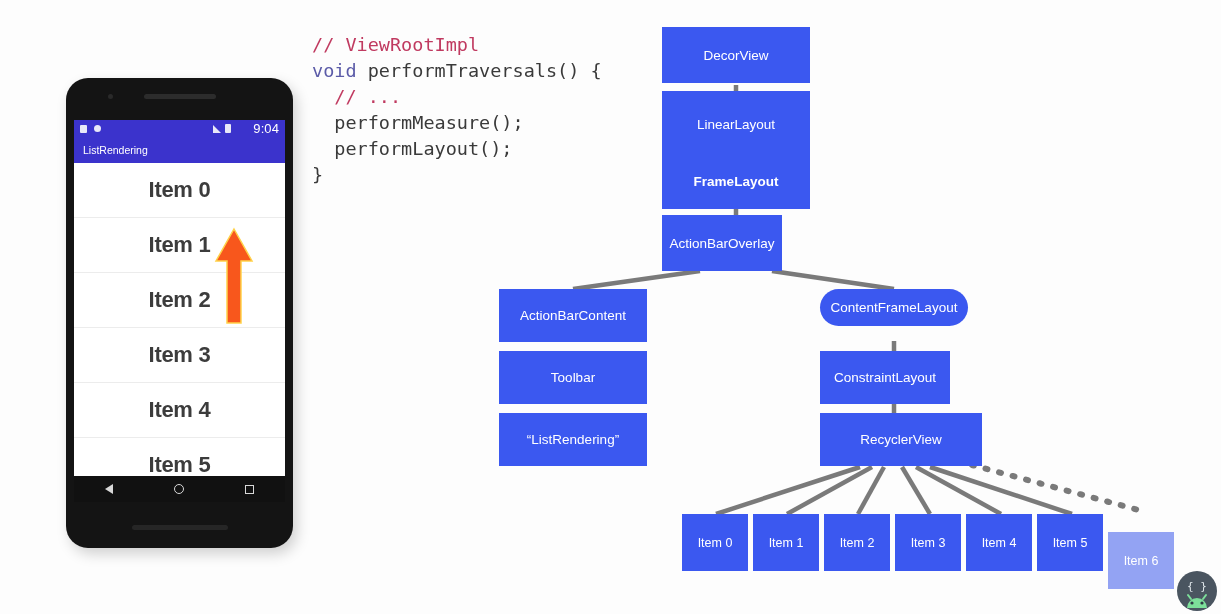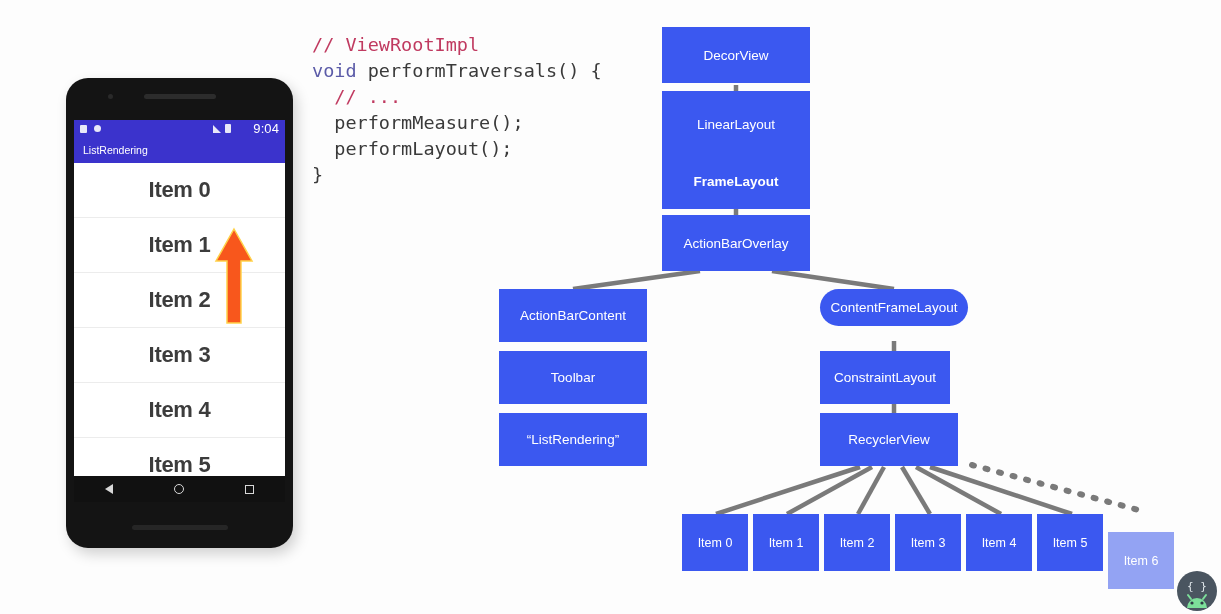--- a/index.html
+++ b/index.html
@@ -216,29 +216,29 @@
         <line x1="902" y1="467" x2="930" y2="514"></line>
         <line x1="916" y1="467" x2="1001" y2="514"></line>
         <line x1="930" y1="467" x2="1072" y2="514"></line>
       </g>
       <line x1="972" y1="465" x2="1146" y2="512" stroke="#7a7a7a" stroke-width="6" stroke-linecap="round" stroke-dasharray="2 12" fill="none"></line>
     </svg>
 
     <div class="node" style="left:662px; top:27px; width:148px; height:56px;">DecorView</div>
     <div class="node" style="left:662px; top:91px; width:148px; height:66px;">LinearLayout</div>
     <div class="node" style="left:662px; top:153px; width:148px; height:56px;font-weight:bold;">FrameLayout</div>
-    <div class="node" style="left:662px; top:215px; width:148px; height:56px;">ActionBarOverlay</div>
+    <div class="node" style="left:662px; top:215px; width:120px; height:56px;">ActionBarOverlay</div>
 
     <div class="node" style="left:499px; top:289px; width:148px; height:53px;">ActionBarContent</div>
     <div class="node" style="left:499px; top:351px; width:148px; height:53px;">Toolbar</div>
     <div class="node" style="left:499px; top:413px; width:148px; height:53px;">“ListRendering”</div>
 
     <div class="node" style="left:820px; top:289px; width:148px; height:37px;border-radius:23px;">ContentFrameLayout</div>
     <div class="node" style="left:820px; top:351px; width:130px; height:53px;">ConstraintLayout</div>
-    <div class="node" style="left:820px; top:413px; width:138px; height:53px;">RecyclerView</div>
+    <div class="node" style="left:820px; top:413px; width:162px; height:53px;">RecyclerView</div>
 
   <div class="node item" style="left: 682px; top: 514px; width: 66px; height: 57px;">Item 0</div>
       <div class="node item" style="left: 753px; top: 514px; width: 66px; height: 57px;">Item 1</div>
       <div class="node item" style="left: 824px; top: 514px; width: 66px; height: 57px;">Item 2</div>
       <div class="node item" style="left: 895px; top: 514px; width: 66px; height: 57px;">Item 3</div>
       <div class="node item" style="left: 966px; top: 514px; width: 66px; height: 57px;">Item 4</div>
       <div class="node item" style="left: 1037px; top: 514px; width: 66px; height: 57px;">Item 5</div>
       <div class="node item faded" style="left: 1108px; top: 514px; width: 66px; height: 57px;">Item 6</div>
     </div>
 

